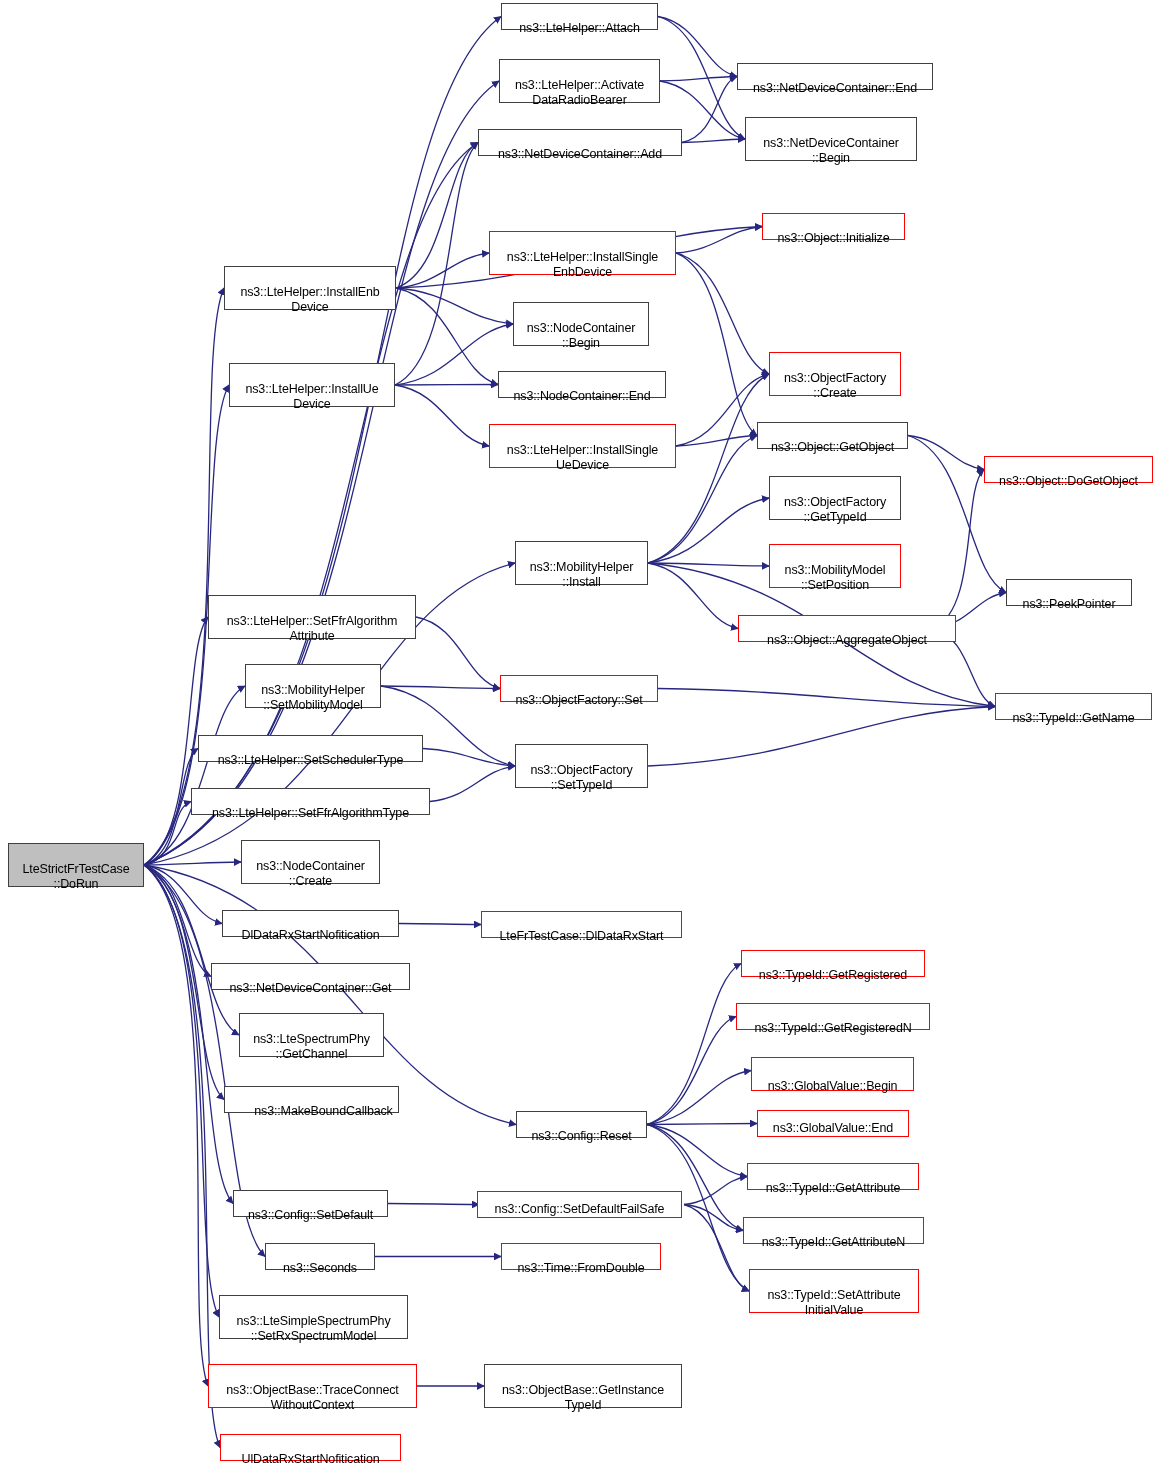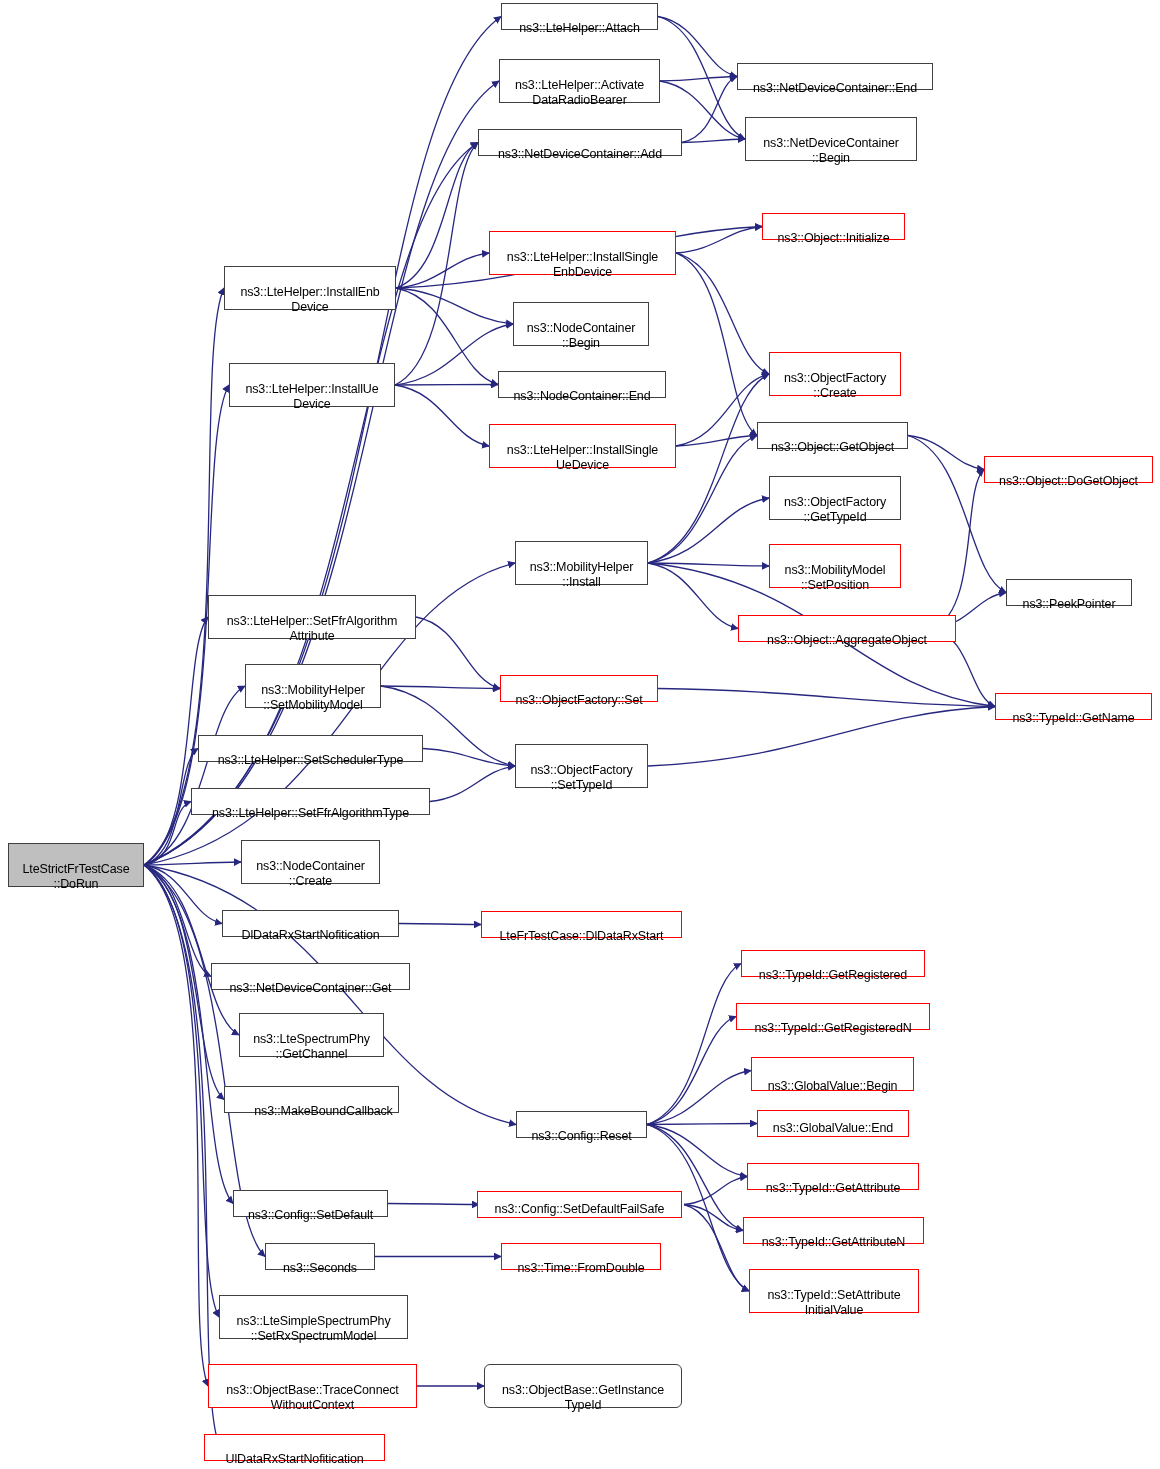--- a/index.html
+++ b/index.html
@@ -200,17 +200,17 @@
       <div class="node red" style="left: 477px; top: 1191px; width: 205px; height: 27px; align-items: flex-end;"><span>ns3::Config::SetDefaultFailSafe</span></div>
       <div class="node red" style="left: 743px; top: 1217px; width: 181px; height: 27px;"><span>ns3::TypeId::GetAttributeN</span></div>
       <div class="node" style="left: 265px; top: 1243px; width: 110px; height: 27px;"><span>ns3::Seconds</span></div>
       <div class="node red" style="left: 501px; top: 1243px; width: 160px; height: 27px;"><span>ns3::Time::FromDouble</span></div>
       <div class="node red" style="left: 749px; top: 1269px; width: 170px; height: 44px;"><span>ns3::TypeId::SetAttribute
 InitialValue</span></div>
       <div class="node" style="left: 219px; top: 1295px; width: 189px; height: 44px;"><span>ns3::LteSimpleSpectrumPhy
 ::SetRxSpectrumModel</span></div>
       <div class="node red" style="left: 208px; top: 1364px; width: 209px; height: 44px;"><span>ns3::ObjectBase::TraceConnect
 WithoutContext</span></div>
-      <div class="node" style="left: 484px; top: 1364px; width: 198px; height: 44px; border-radius: 6px;"><span>ns3::ObjectBase::GetInstance
+      <div class="node" style="left: 484px; top: 1364px; width: 198px; height: 44px;"><span>ns3::ObjectBase::GetInstance
 TypeId</span></div>
-      <div class="node red" style="left: 204px; top: 1434px; width: 181px; height: 27px; align-items: center;"><span>UlDataRxStartNofitication</span></div>
+      <div class="node red" style="left: 220px; top: 1434px; width: 181px; height: 27px; align-items: center;"><span>UlDataRxStartNofitication</span></div>
     </div>
 </div>
 
 </body></html>

